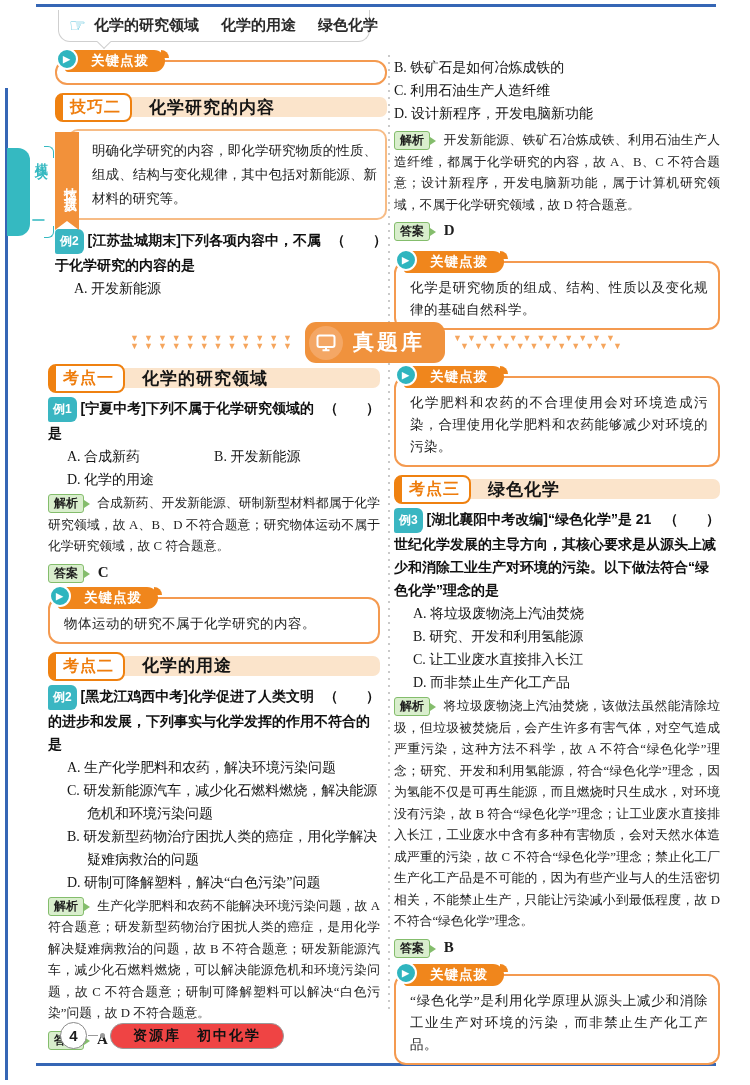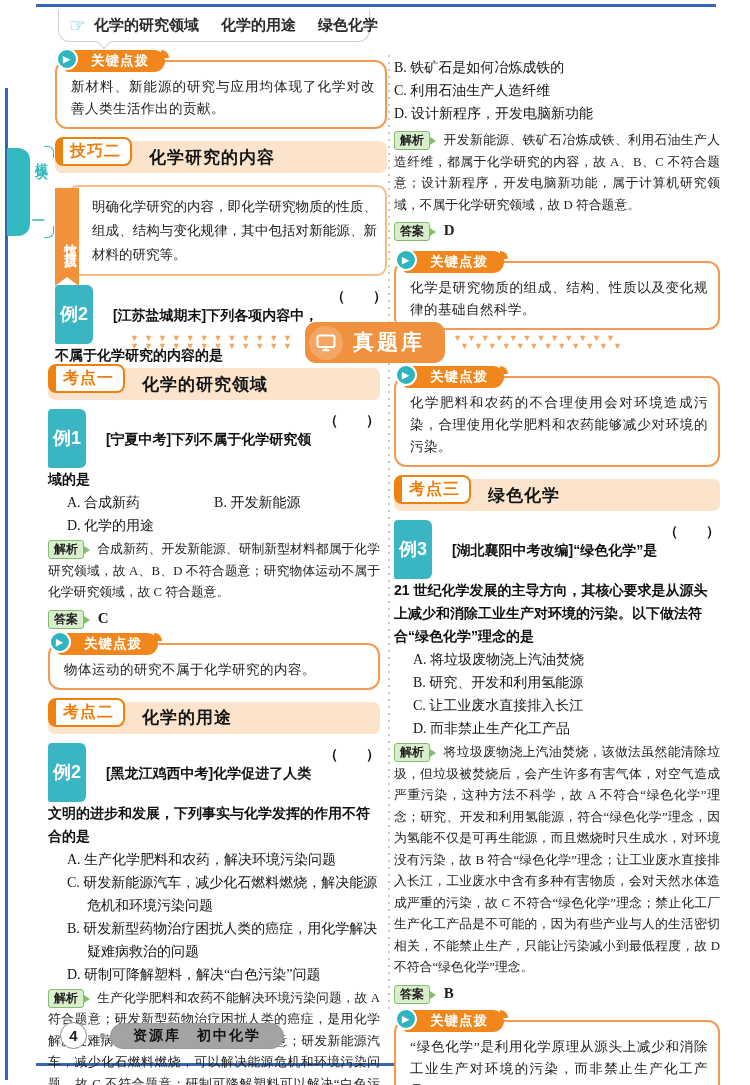--- a/index.html
+++ b/index.html
@@ -50,41 +50,41 @@
     font-size:13.5px; font-weight:bold; padding:2px 16px 2px 26px; border-radius:10px 14px 14px 4px;
     letter-spacing:1px; }
   .kp-tag::after { content:""; position:absolute; right:-4px; top:0; width:8px; height:8px;
     background:#f0861c; border-radius:0 8px 0 0; }
   .kp-play { position:absolute; left:-9px; top:-2px; width:22px; height:22px; border-radius:50%;
     background:#2fb5bf; border:2px solid #fff; color:#fff; font-size:9px;
     display:flex; align-items:center; justify-content:center; }
   .kp-body { font:13.5px/22px "Liberation Serif", serif; color:#222; letter-spacing:0.5px; text-align:justify; }
 
   
-  .sec-bar { background:#fbe4cb; border-radius:7px; height:32px; margin-top:12px;
+  .sec-bar { background:#fbe4cb; border-radius:7px; height:20px; margin-top:12px;
     position:relative; display:flex; align-items:center; padding-left:94px; }
   .sec-badge { position:absolute; left:0; top:-4px; background:#fff; border:2px solid #ef8110;
     border-left:8px solid #ef8110; color:#ee7d0d; font-weight:bold; font-size:16px;
     padding:2px 9px 2px 7px; border-radius:8px; letter-spacing:1px; white-space:nowrap; }
   .sec-title { font-weight:bold; font-size:17px; color:#151515; letter-spacing:1px; }
 
   
   .tip-wrap { position:relative; margin-top:12px; padding-left:13px; }
   .tip-ribbon { position:absolute; left:0; top:3px; width:24px; height:calc(100% + 7px);
     background:#f2913a; color:#fff; writing-mode:vertical-rl; text-orientation:upright;
     font-size:13px; font-weight:bold; letter-spacing:4px; text-align:left; padding-top:7px;
     display:flex; justify-content:center;
     clip-path:polygon(0 0,100% 0,100% 100%,50% calc(100% - 9px),0 100%); }
   .tip-box { border:2px solid #f7bc86; border-radius:10px; padding:8px 8px 7px 22px;
     font:13.5px/24px "Liberation Serif", serif; color:#222; text-align:justify; }
 
   
   .question { margin-top:9px; }
   .ex-badge { display:inline-block; background:#3ab6c2; color:#fff; font-weight:bold;
-    font-size:18px; padding:18px 5px; border-radius:4px 6px 6px 2px; margin-right:16px; }
+    font-size:12px; padding:1px 5px; border-radius:4px 6px 6px 2px; margin-right:0; }
   .stem { margin:0; font-size:14px; line-height:23px; font-weight:600; color:#111; }
   .bracket { float:right; font-weight:600; }
   .q-opts { margin:0; padding-left:19px; }
   .q-opts p { margin:0; font:14px/23px "Liberation Serif", serif; color:#161616;
     padding-left:20px; text-indent:-20px; }
   .opt-grid { display:grid; grid-template-columns:47% 53%; }
 
   
   .analysis { margin:2px 0 0; font:12.8px/21.5px "Liberation Serif", serif; color:#222; text-align:justify; }
   .tag-green { display:inline-block; background:#d9eecd; border:1px solid #84bd6c; border-radius:3px;
@@ -104,21 +104,21 @@
   .banner-circle { position:absolute; left:4px; top:4px; width:34px; height:34px; border-radius:50%;
     background:#f4a765; display:flex; align-items:center; justify-content:center; }
 
   
   .footer { left:60px; top:1022px; display:flex; align-items:center; }
   .pg-circle { width:27px; height:27px; border:1.5px solid #8a8a8a; border-radius:50%;
     display:flex; align-items:center; justify-content:center; font-weight:bold; font-size:15px; background:#fff; }
   .pg-link { width:10px; height:1.5px; background:#9a9a9a; margin:0 2px 0 1px; }
   .pg-dot { width:5px; height:5px; border-radius:50%; background:#9a9a9a; margin-right:5px; }
   .brand-pill { border:1.5px solid #9a9a9a; border-radius:14px; padding:3px 22px;
-    font-weight:bold; font-size:14px; color:#111; letter-spacing:2px; background:#a3a3a3; white-space:nowrap; }
+    font-weight:bold; font-size:14px; color:#111; letter-spacing:2px; background:#ef4444; white-space:nowrap; }
 
   .clearfix::after{ content:""; display:block; clear:both; }
 </style>
 </head>
 <body>
 
 <div class="abs top-line"></div>
 <div class="abs bottom-line"></div>
 <div class="abs left-line"></div>
 
@@ -139,21 +139,20 @@
 </div>
 
 <div class="abs col-divider"></div>
 
 <div class="abs lt">
   <div class="kp-box">
     <div class="kp-tag">
       <span class="kp-play">▶</span>
       <span>关键点拨</span>
     </div>
-    <div class="kp-body">新材料、新能源的研究与应用均体现了化学对改善人类生活作出的贡献。</div>
   </div>
 
   <div class="sec-bar">
     <span class="sec-badge">技巧二</span>
     <span class="sec-title">化学研究的内容</span>
   </div>
 
   <div class="tip-wrap">
     <div class="tip-ribbon">技巧点拨</div>
     <div class="tip-box">明确化学研究的内容，即化学研究物质的性质、组成、结构与变化规律，其中包括对新能源、新材料的研究等。</div>

